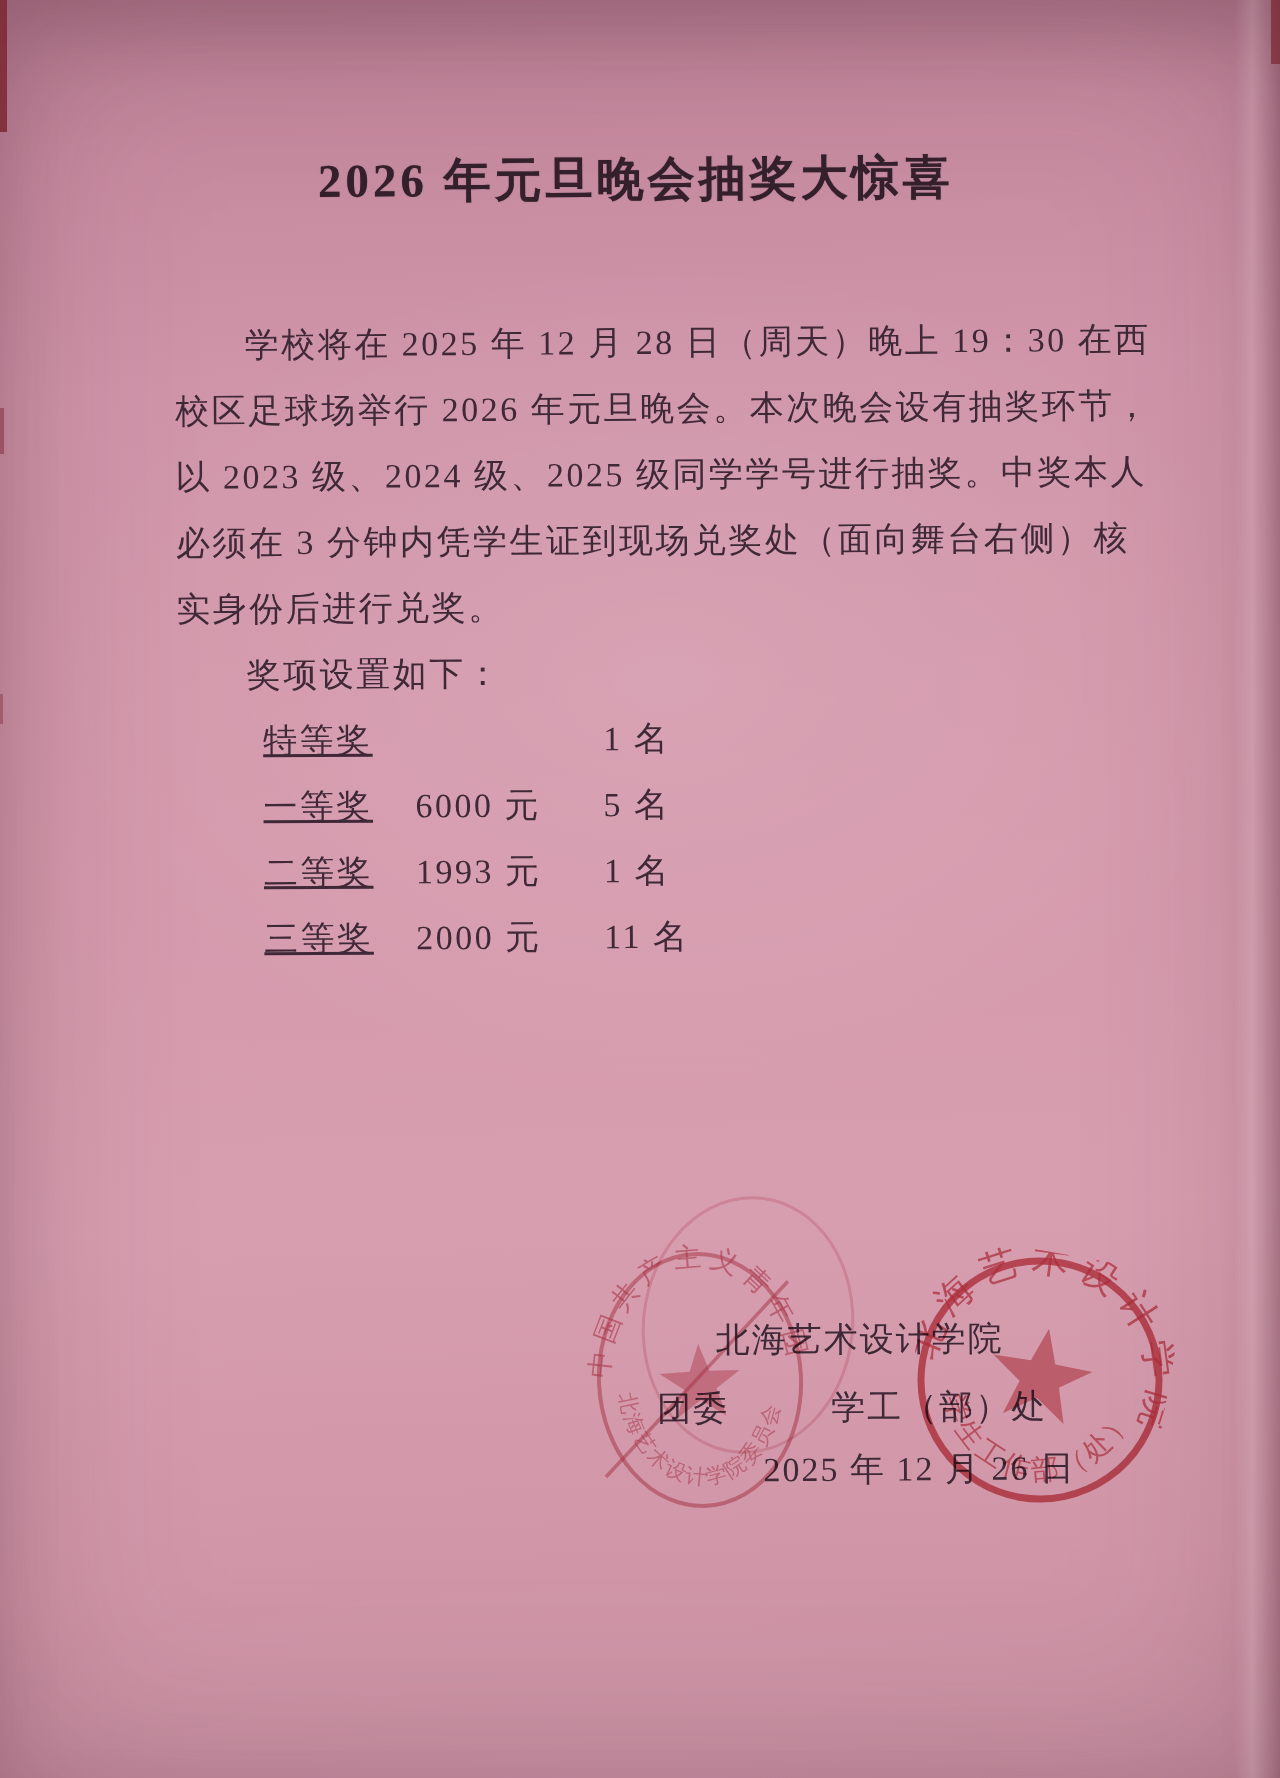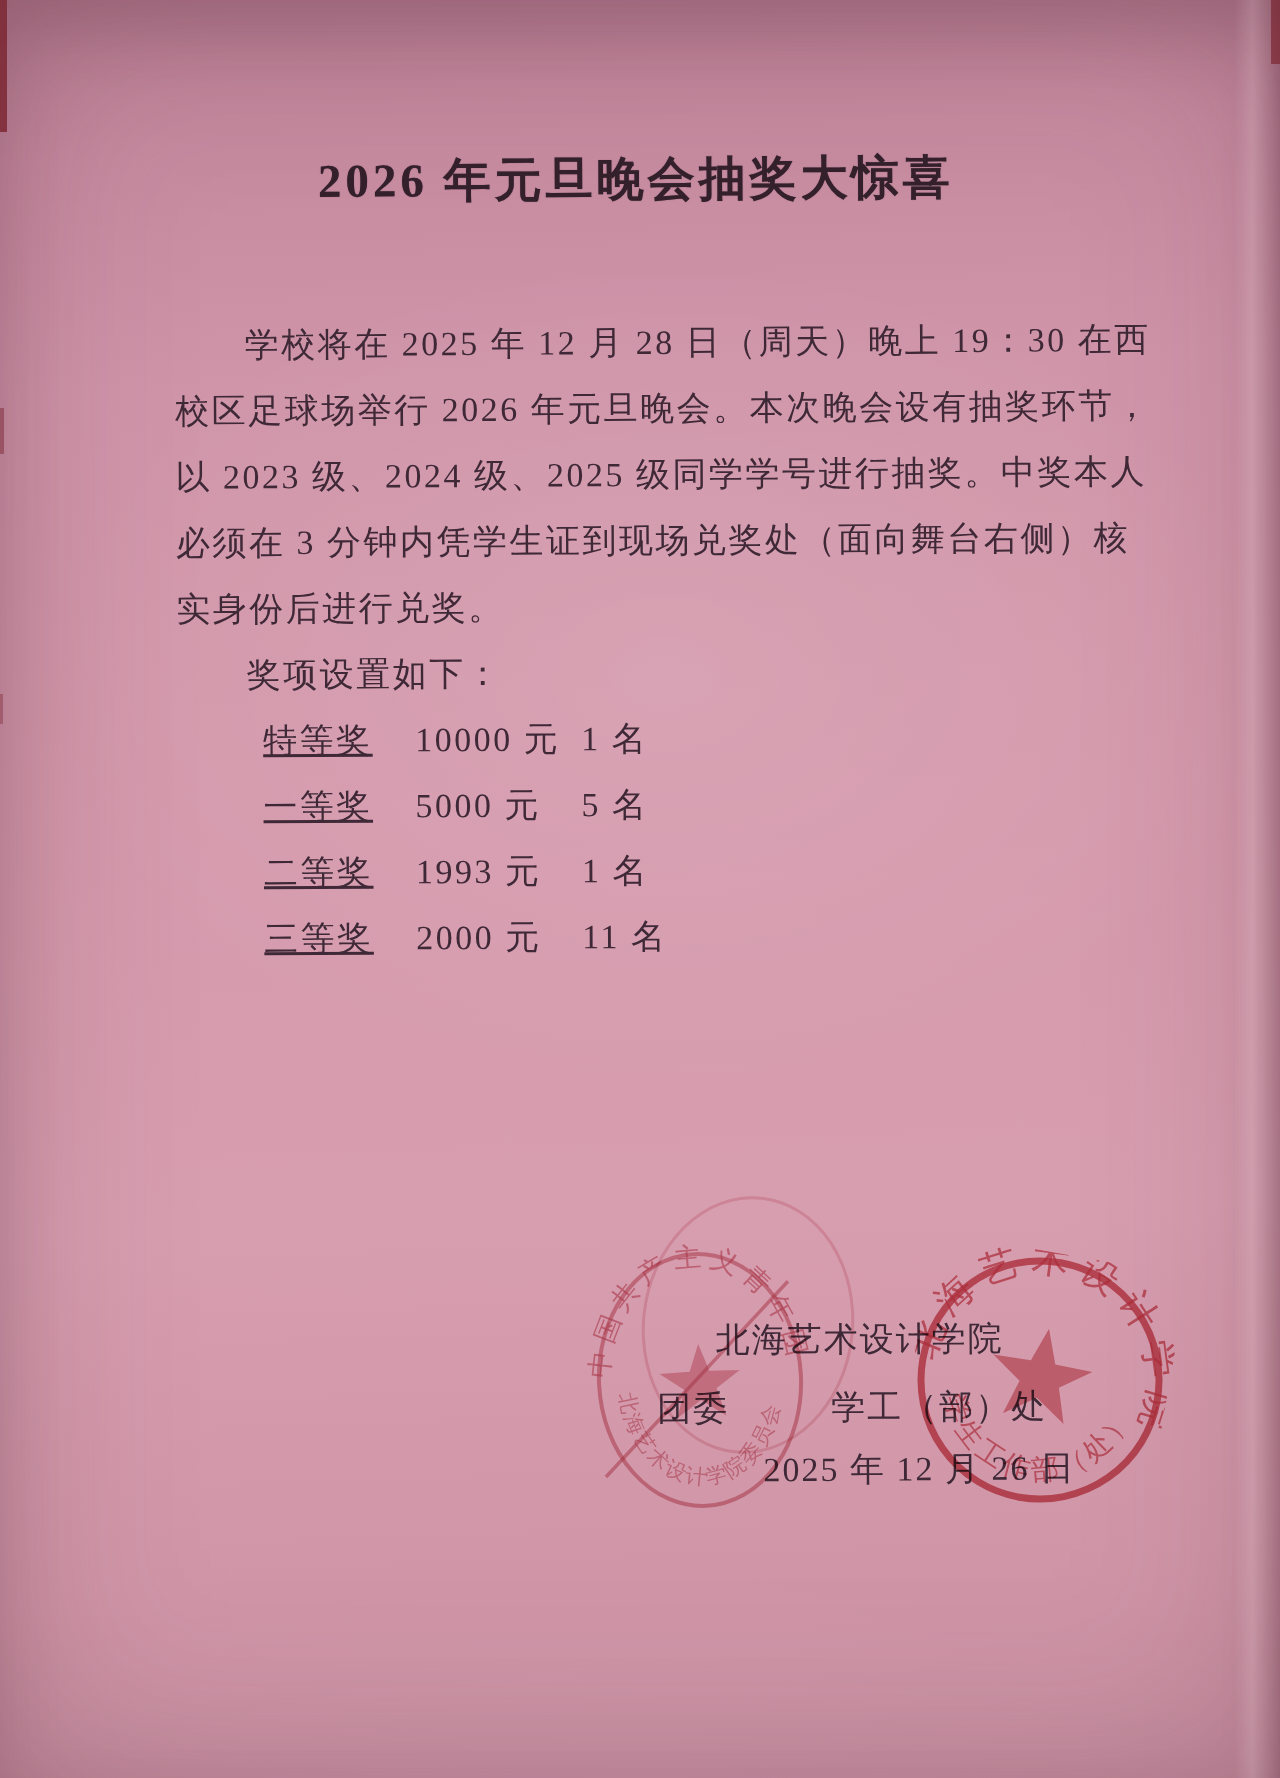--- a/index.html
+++ b/index.html
@@ -32,21 +32,21 @@
   .body-block{
     position:absolute;left:178px;top:310px;width:910px;
     font-size:34px;line-height:66px;letter-spacing:2.5px;white-space:nowrap;
   }
   .body-block .line{height:66px;}
   .line.indent{text-indent:70px;}
 
   .prize-row{position:relative;height:66px;}
   .prize-row .col-level{position:absolute;left:86px;text-decoration:underline;}
   .prize-row .col-amount{position:absolute;left:238px;}
-  .prize-row .col-count{position:absolute;left:404px;}
+  .prize-row .col-count{position:absolute;left:426px;}
 
   .sig{position:absolute;font-size:34px;letter-spacing:2px;color:#3f2937;white-space:nowrap;z-index:3;}
   .sig-org{left:713px;top:1318px;}
   .sig-dept-left{left:654px;top:1386px;}
   .sig-dept-right{left:828px;top:1386px;}
   .sig-date{left:760px;top:1448px;}
 
   .stamp{position:absolute;mix-blend-mode:multiply;z-index:4;pointer-events:none;}
   .stamp.league{left:585px;top:1240px;transform:rotate(-3deg);}
   .stamp.affairs{left:912px;top:1252px;transform:rotate(10deg);}
@@ -73,26 +73,25 @@
   <div class="body-block">
     <div class="line indent">学校将在 2025 年 12 月 28 日（周天）晚上 19：30 在西</div>
     <div class="line">校区足球场举行 2026 年元旦晚会。本次晚会设有抽奖环节，</div>
     <div class="line">以 2023 级、2024 级、2025 级同学学号进行抽奖。中奖本人</div>
     <div class="line">必须在 3 分钟内凭学生证到现场兑奖处（面向舞台右侧）核</div>
     <div class="line">实身份后进行兑奖。</div>
     <div class="line indent">奖项设置如下：</div>
 
     <div class="prize-row">
       <span class="col-level">特等奖</span>
-      <span class="col-amount">10000 元</span>
       <span class="col-count">1 名</span>
     </div>
     <div class="prize-row">
       <span class="col-level">一等奖</span>
-      <span class="col-amount">5000 元</span>
+      <span class="col-amount">6000 元</span>
       <span class="col-count">5 名</span>
     </div>
     <div class="prize-row">
       <span class="col-level">二等奖</span>
       <span class="col-amount">1993 元</span>
       <span class="col-count">1 名</span>
     </div>
     <div class="prize-row">
       <span class="col-level">三等奖</span>
       <span class="col-amount">2000 元</span>

